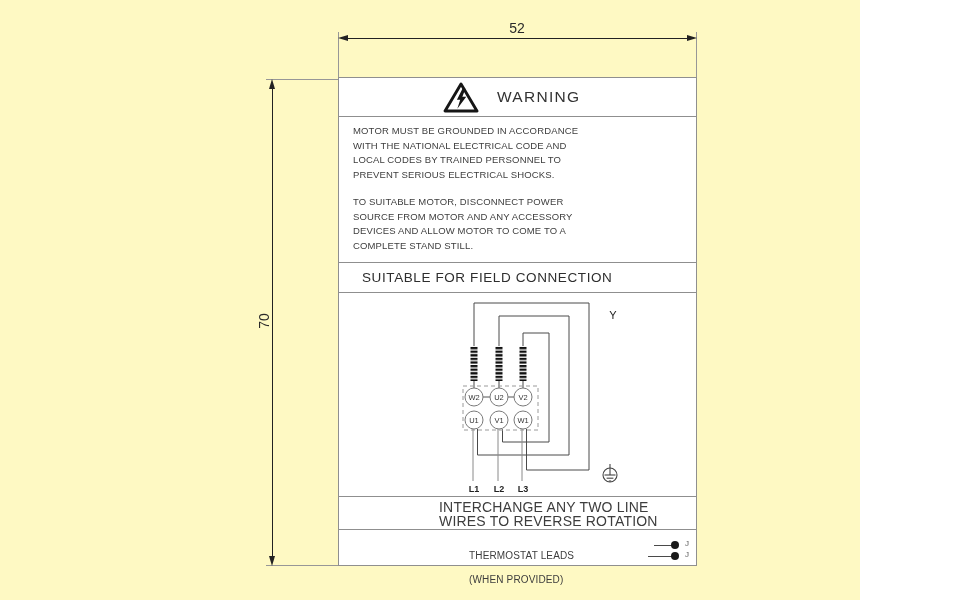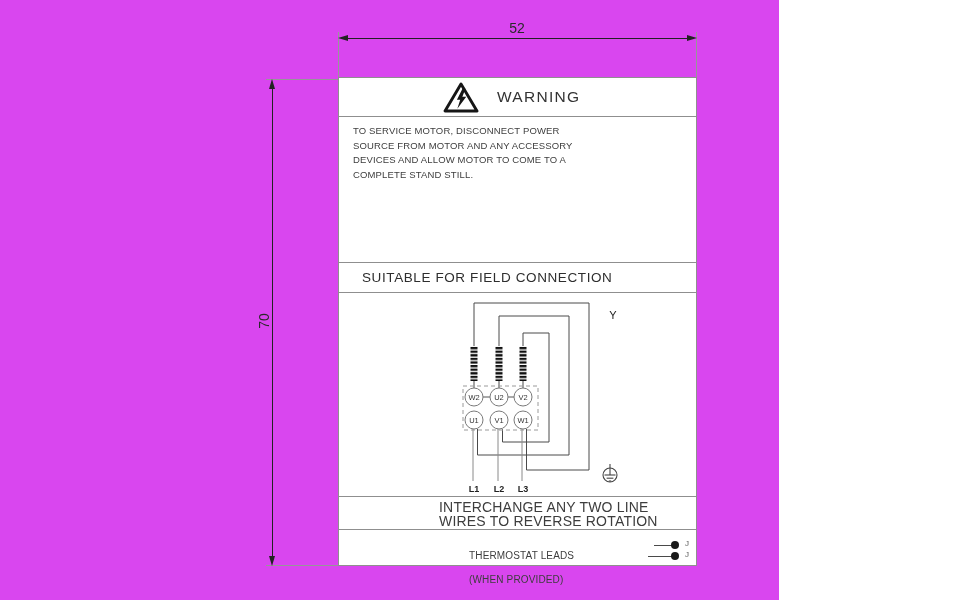--- a/index.html
+++ b/index.html
@@ -1,18 +1,18 @@
 <!DOCTYPE html>
 <html><head>
 <meta charset="utf-8">
 <style>
   * { margin:0; padding:0; box-sizing:border-box; }
   html,body { background:#ffffff; }
   .canvas {
-    position:relative; width:779px; height:600px; background:#d946ef;
+    position:relative; width:860px; height:600px; background:#fef9c3;
     font-family:"Liberation Sans", sans-serif; color:#3a3a3a; overflow:hidden;
   }
   
   .ext-v { position:absolute; width:0; border-left:1px solid #979797; }
   .ext-h { position:absolute; height:0; border-top:1px solid #979797; }
   .dim-h { position:absolute; height:0; border-top:1px solid #222; }
   .dim-v { position:absolute; width:0; border-left:1px solid #222; }
   .arr { position:absolute; width:0; height:0; }
   .arr.left  { border-top:3.5px solid transparent; border-bottom:3.5px solid transparent; border-right:10px solid #222; }
   .arr.right { border-top:3.5px solid transparent; border-bottom:3.5px solid transparent; border-left:10px solid #222; }
@@ -68,21 +68,25 @@
 
     <div class="row row-header">
       <svg class="warn-icon" viewBox="0 0 36 32">
         <path d="M18 2 L34.5 30 L1.5 30 Z" fill="none" stroke="#161616" stroke-width="3" stroke-linejoin="round"></path>
         <path d="M19.5 7 L13.8 18.3 L17.2 18.3 L14.2 27.6 L23.4 15.2 L19.4 15.2 L22.6 7 Z" fill="#161616"></path>
       </svg>
       <span class="title">WARNING</span>
     </div>
 
     <div class="row row-text">
-      <p>TO SERVICE MOTOR, DISCONNECT POWER
+      <p>MOTOR MUST BE GROUNDED IN ACCORDANCE
+WITH THE NATIONAL ELECTRICAL CODE AND
+LOCAL CODES BY TRAINED PERSONNEL TO
+PREVENT SERIOUS ELECTRICAL SHOCKS.</p>
+      <p>TO SUITABLE MOTOR, DISCONNECT POWER
 SOURCE FROM MOTOR AND ANY ACCESSORY
 DEVICES AND ALLOW MOTOR TO COME TO A
 COMPLETE STAND STILL.</p>
     </div>
 
     <div class="row row-suitable">
       <span class="title">SUITABLE FOR FIELD CONNECTION</span>
     </div>
 
     <div class="row row-diagram">

